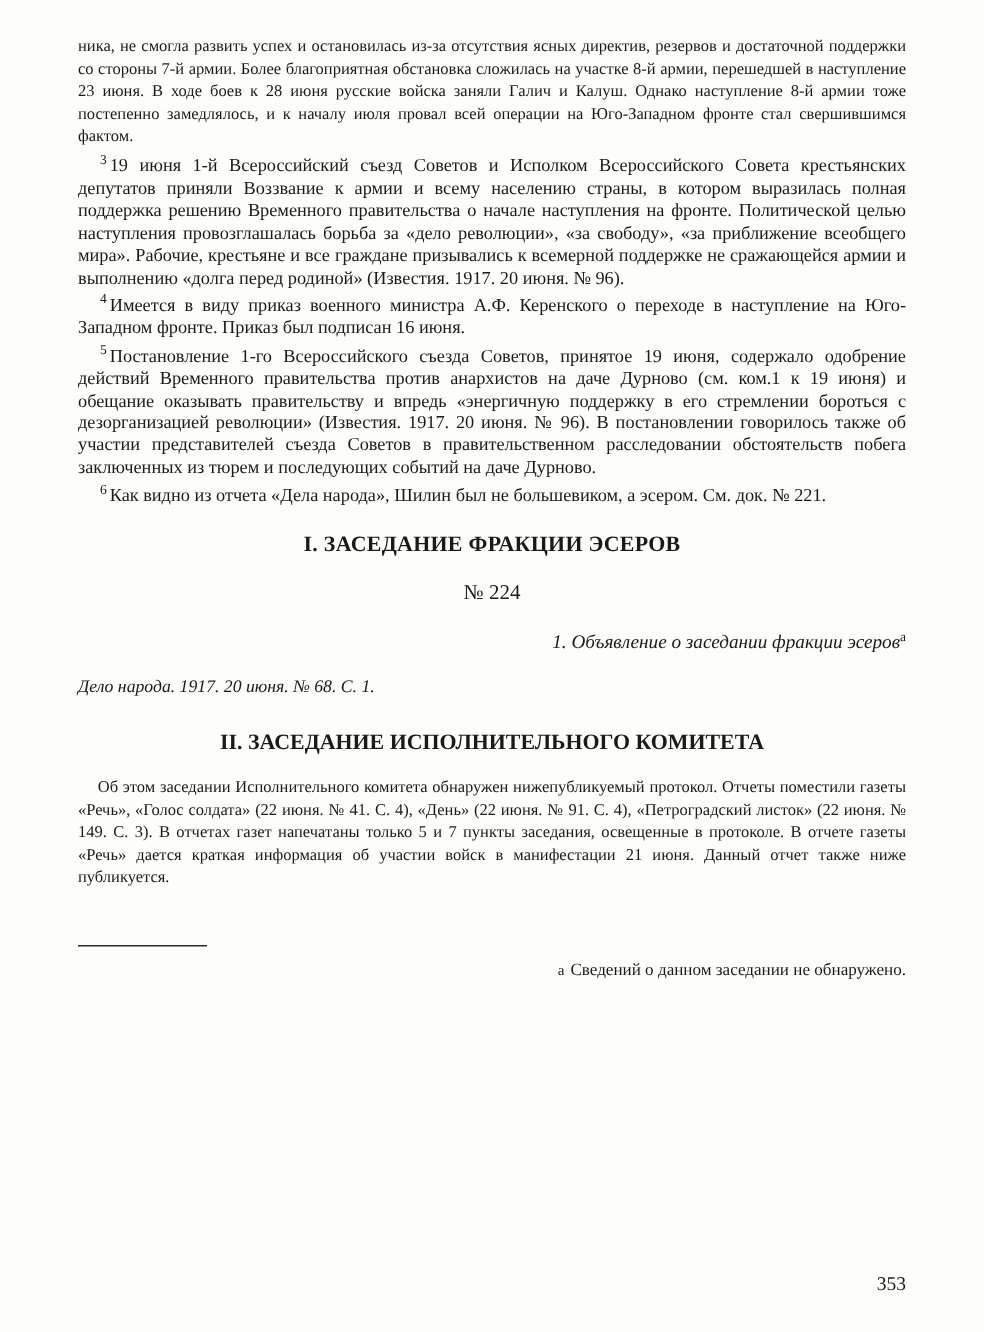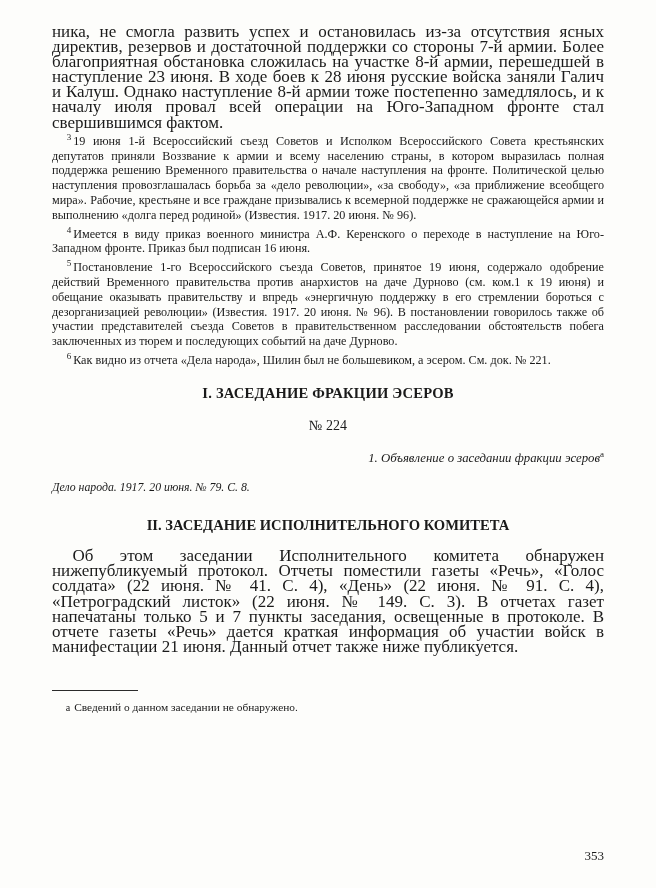--- a/index.html
+++ b/index.html
@@ -19,21 +19,21 @@
     width: 656px;
     height: 888px;
     box-sizing: border-box;
     padding: 24px 52px 0 52px;
     background: #fdfdfb;
   }
   p {
     margin: 0;
     text-align: justify;
     text-justify: inter-word;
-    font-size: 17px;
+    font-size: 11px;
     line-height: 15.1px;
     hyphens: auto;
   }
   .body-para {
     text-indent: 1.2em;
   }
   .cont-para {
     text-indent: 0;
   }
   .note {
@@ -98,21 +98,21 @@
     width: 86px;
     height: 1px;
     background: #2b2b2b;
     margin: 36px 0 0 0;
   }
   .footnote {
     font-size: 11.4px;
     line-height: 14px;
     margin: 9px 0 0 0;
     text-indent: 1.2em;
-    text-align: left;
+    text-align: right;
   }
   .footnote .marker {
     font-size: 10px;
     margin-right: 4px;
   }
   .page-number {
     position: absolute;
     right: 52px;
     bottom: 24px;
     font-size: 13px;
@@ -134,21 +134,21 @@
   <p class="note"><span class="marker">6</span><span>Как видно из отчета «Дела народа», Шилин был не большевиком, а эсером. См. док. № 221.</span></p>
 
 
   <h2 class="sec-head">I. ЗАСЕДАНИЕ ФРАКЦИИ ЭСЕРОВ</h2>
 
   <div class="doc-num">№ 224</div>
 
   <div class="doc-title"><span>1. Объявление о заседании фракции эсеров</span><span class="sup">a</span></div>
 
 
-  <p class="source-line">Дело народа. 1917. 20 июня. № 79. С. 8.</p>
+  <p class="source-line">Дело народа. 1917. 20 июня. № 68. С. 1.</p>
 
   <h2 class="sec-head-2">II. ЗАСЕДАНИЕ ИСПОЛНИТЕЛЬНОГО КОМИТЕТА</h2>
 
   <p class="body-para after-title">Об этом заседании Исполнительного комитета обнаружен нижепубликуемый протокол. Отчеты поместили газеты «Речь», «Голос солдата» (22 июня. № 41. С. 4), «День» (22 июня. № 91. С. 4), «Петроградский листок» (22 июня. № 149. С. 3). В отчетах газет напечатаны только 5 и 7 пункты заседания, освещенные в протоколе. В отчете газеты «Речь» дается краткая информация об участии войск в манифестации 21 июня. Данный отчет также ниже публикуется.</p>
 
   <div class="footnote-rule"></div>
 
   <p class="footnote"><span class="marker">a</span><span>Сведений о данном заседании не обнаружено.</span></p>
 
   <div class="page-number">353</div>

